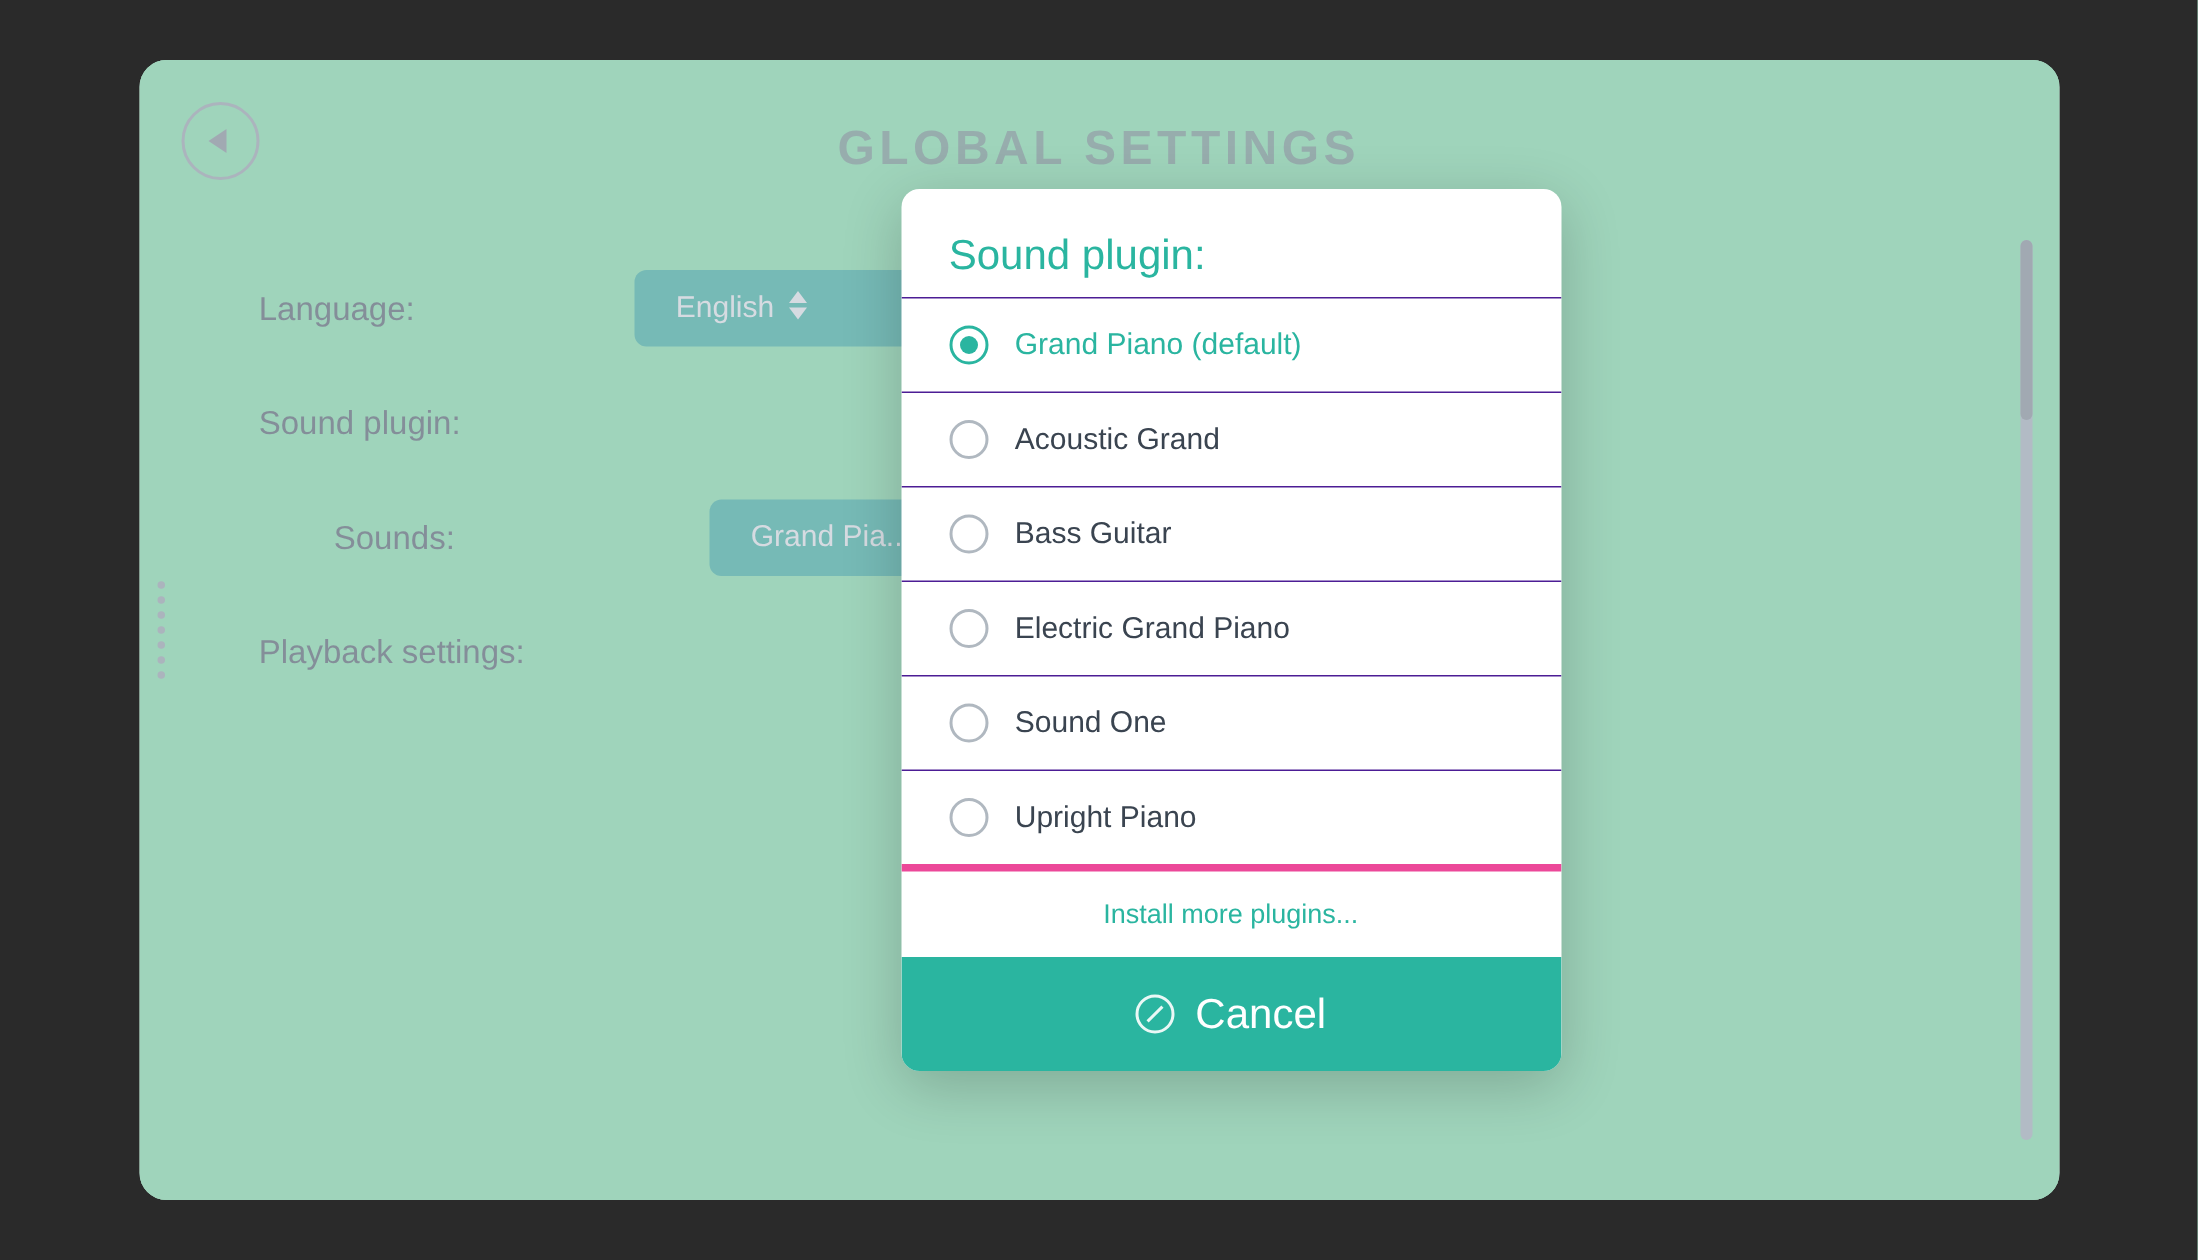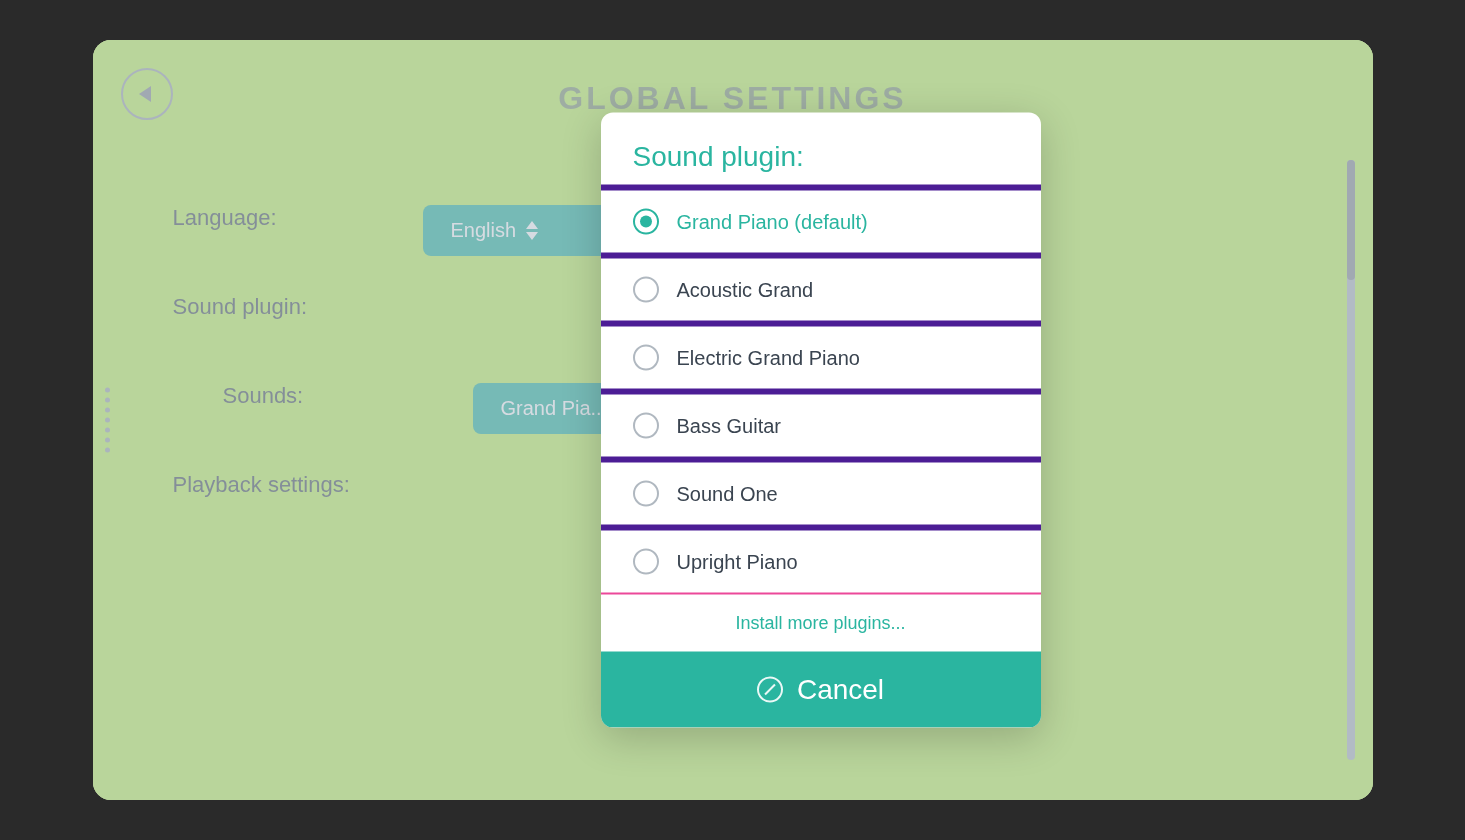--- a/index.html
+++ b/index.html
@@ -23,21 +23,21 @@
       position: relative;
       overflow: hidden;
       display: flex;
       flex-direction: column;
     }
 
     
     .page-bg {
       position: absolute;
       inset: 0;
-      background: #bef264;
+      background: #86efac;
       display: flex;
       flex-direction: column;
       padding: 30px 60px;
     }
 
     .back-button {
       width: 52px;
       height: 52px;
       border-radius: 50%;
       border: 2px solid #a0a8b0;
@@ -98,24 +98,22 @@
     .setting-btn {
       background: #2ab5a0;
       color: white;
       border: none;
       border-radius: 8px;
       padding: 14px 28px;
       font-size: 20px;
       font-weight: 500;
       cursor: pointer;
       display: flex;
-      align-items: center;
       gap: 10px;
       min-width: 200px;
-      margin-top: 25px;
     }
 
     .setting-btn .sort-icon {
       display: flex;
       flex-direction: column;
       gap: 3px;
     }
 
     .sort-icon span {
       display: block;
@@ -184,21 +182,21 @@
     }
 
     .modal-options {
       padding: 0;
     }
 
     .option-item {
       display: flex;
       align-items: center;
       padding: 18px 32px;
-      border-top: 6px solid #4c1d95;
+      border-top: 1px solid #4c1d95;
       cursor: pointer;
       gap: 18px;
     }
 
     .radio-outer {
       width: 26px;
       height: 26px;
       border-radius: 50%;
       border: 2px solid #2ab5a0;
       display: flex;
@@ -228,21 +226,21 @@
       color: #3a4450;
     }
 
     .install-link {
       display: block;
       text-align: center;
       padding: 18px 32px;
       font-size: 18px;
       color: #2ab5a0;
       cursor: pointer;
-      border-top: 2px solid #ec4899;
+      border-top: 5px solid #ec4899;
     }
 
     .cancel-btn {
       width: 100%;
       background: #2ab5a0;
       color: white;
       border: none;
       padding: 22px;
       font-size: 28px;
       font-weight: 500;
@@ -359,25 +357,25 @@
             <div class="radio-inner"></div>
           </div>
           <span class="option-label">Grand Piano (default)</span>
         </div>
         <div class="option-item">
           <div class="radio-outer unselected"></div>
           <span class="option-label unselected">Acoustic Grand</span>
         </div>
         <div class="option-item">
           <div class="radio-outer unselected"></div>
+          <span class="option-label unselected">Bass Guitar</span>
+        </div>
+        <div class="option-item">
+          <div class="radio-outer unselected"></div>
           <span class="option-label unselected">Electric Grand Piano</span>
-        </div>
-        <div class="option-item">
-          <div class="radio-outer unselected"></div>
-          <span class="option-label unselected">Bass Guitar</span>
         </div>
         <div class="option-item">
           <div class="radio-outer unselected"></div>
           <span class="option-label unselected">Sound One</span>
         </div>
         <div class="option-item">
           <div class="radio-outer unselected"></div>
           <span class="option-label unselected">Upright Piano</span>
         </div>
       </div>

